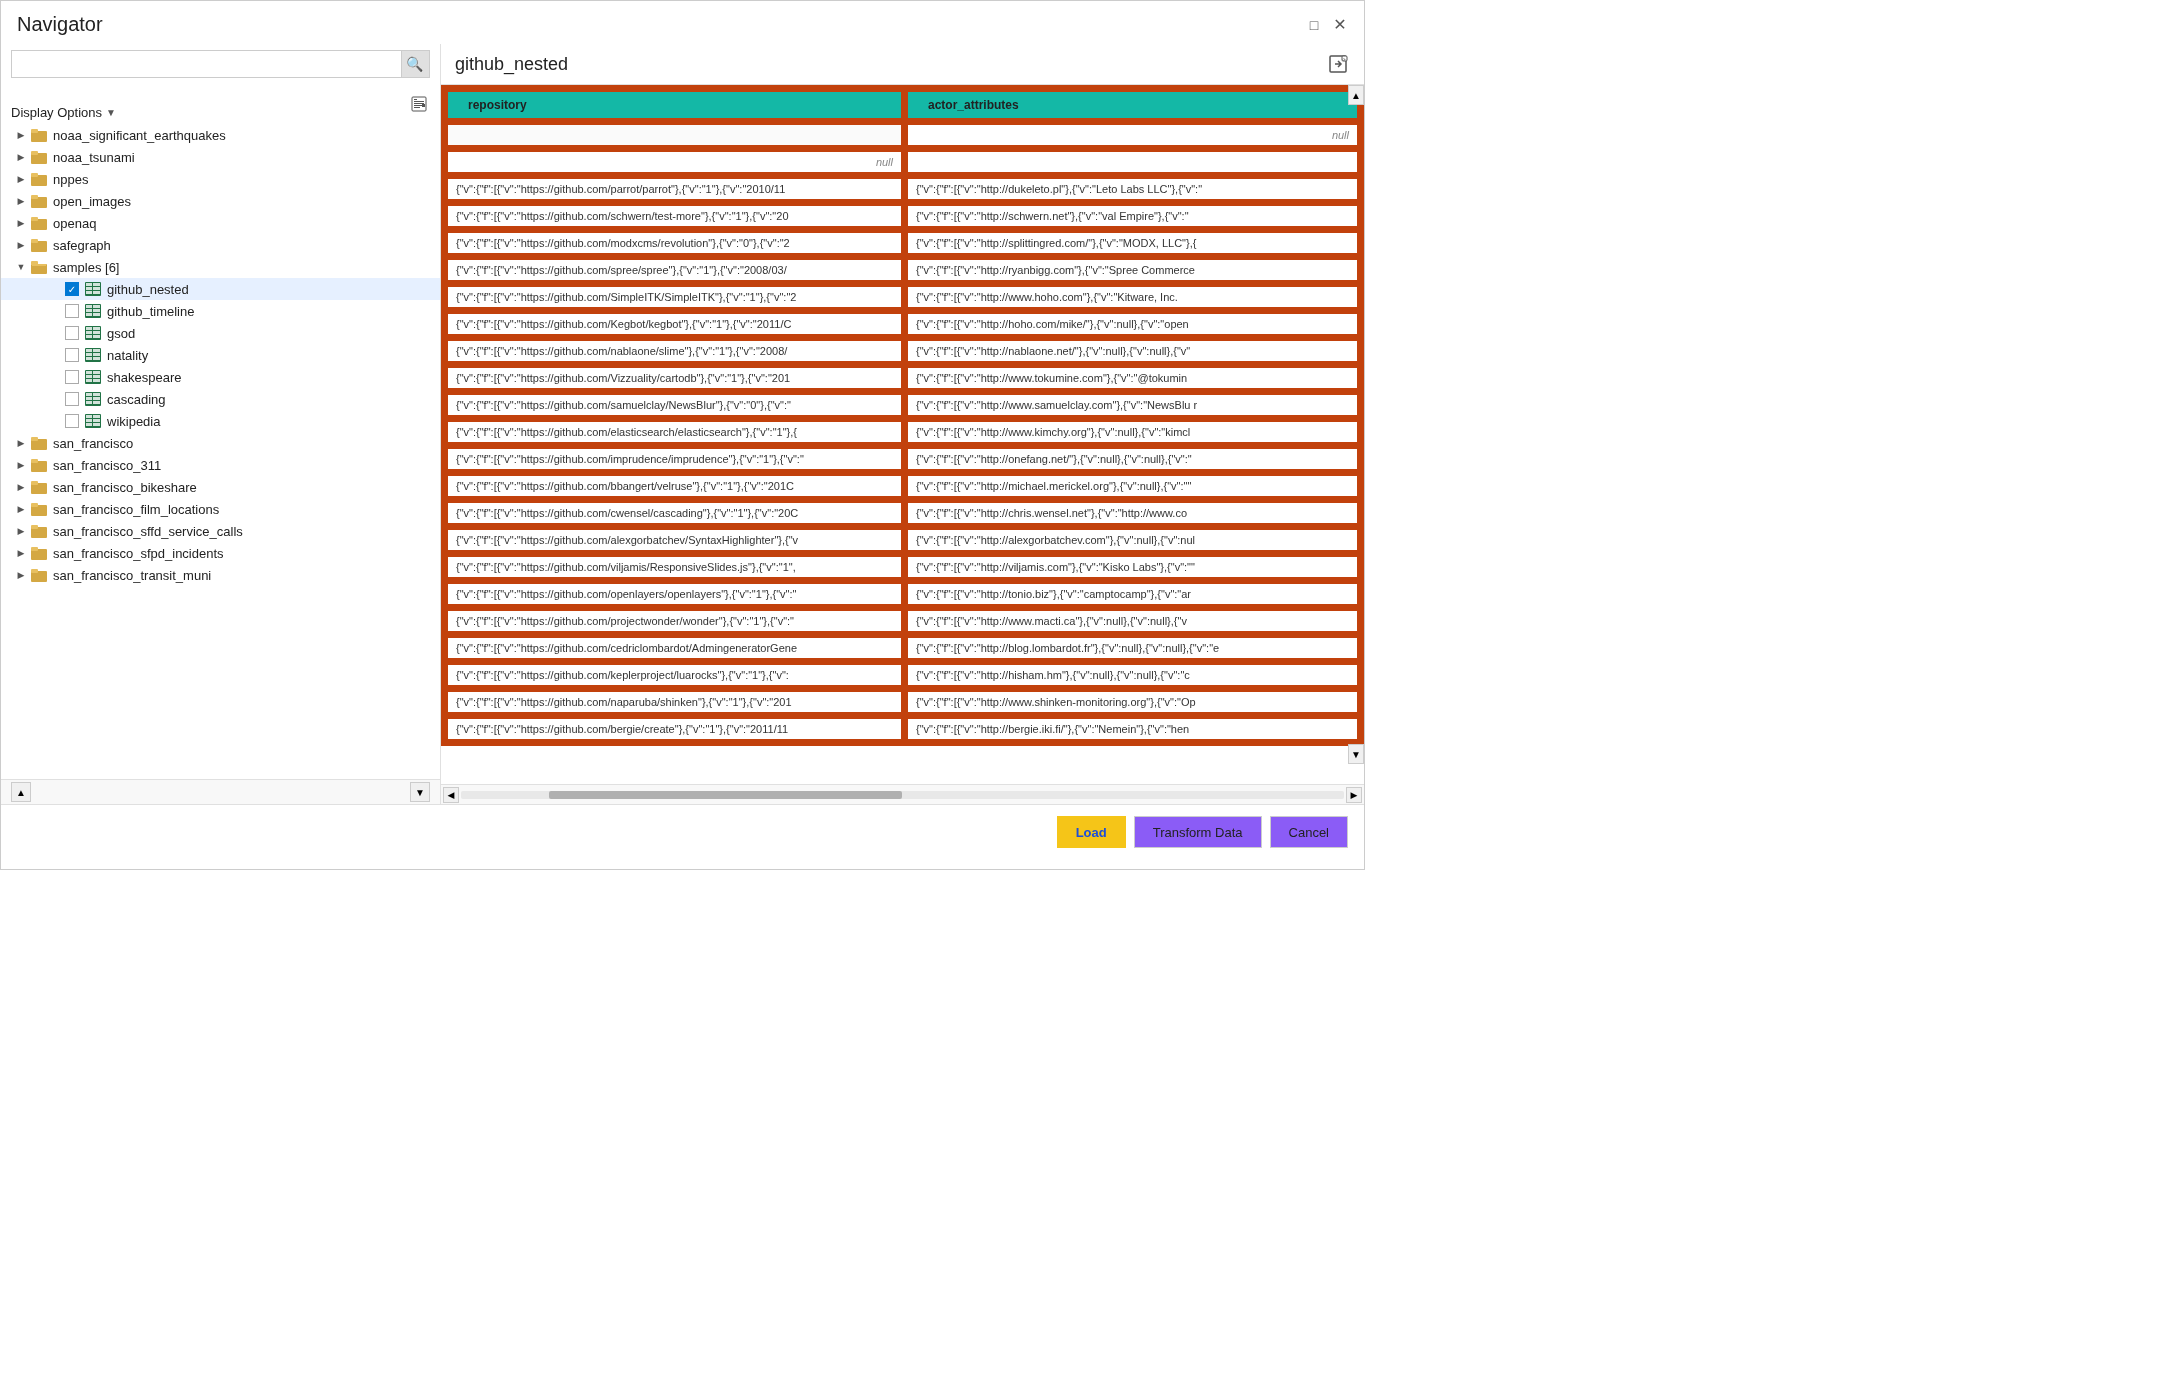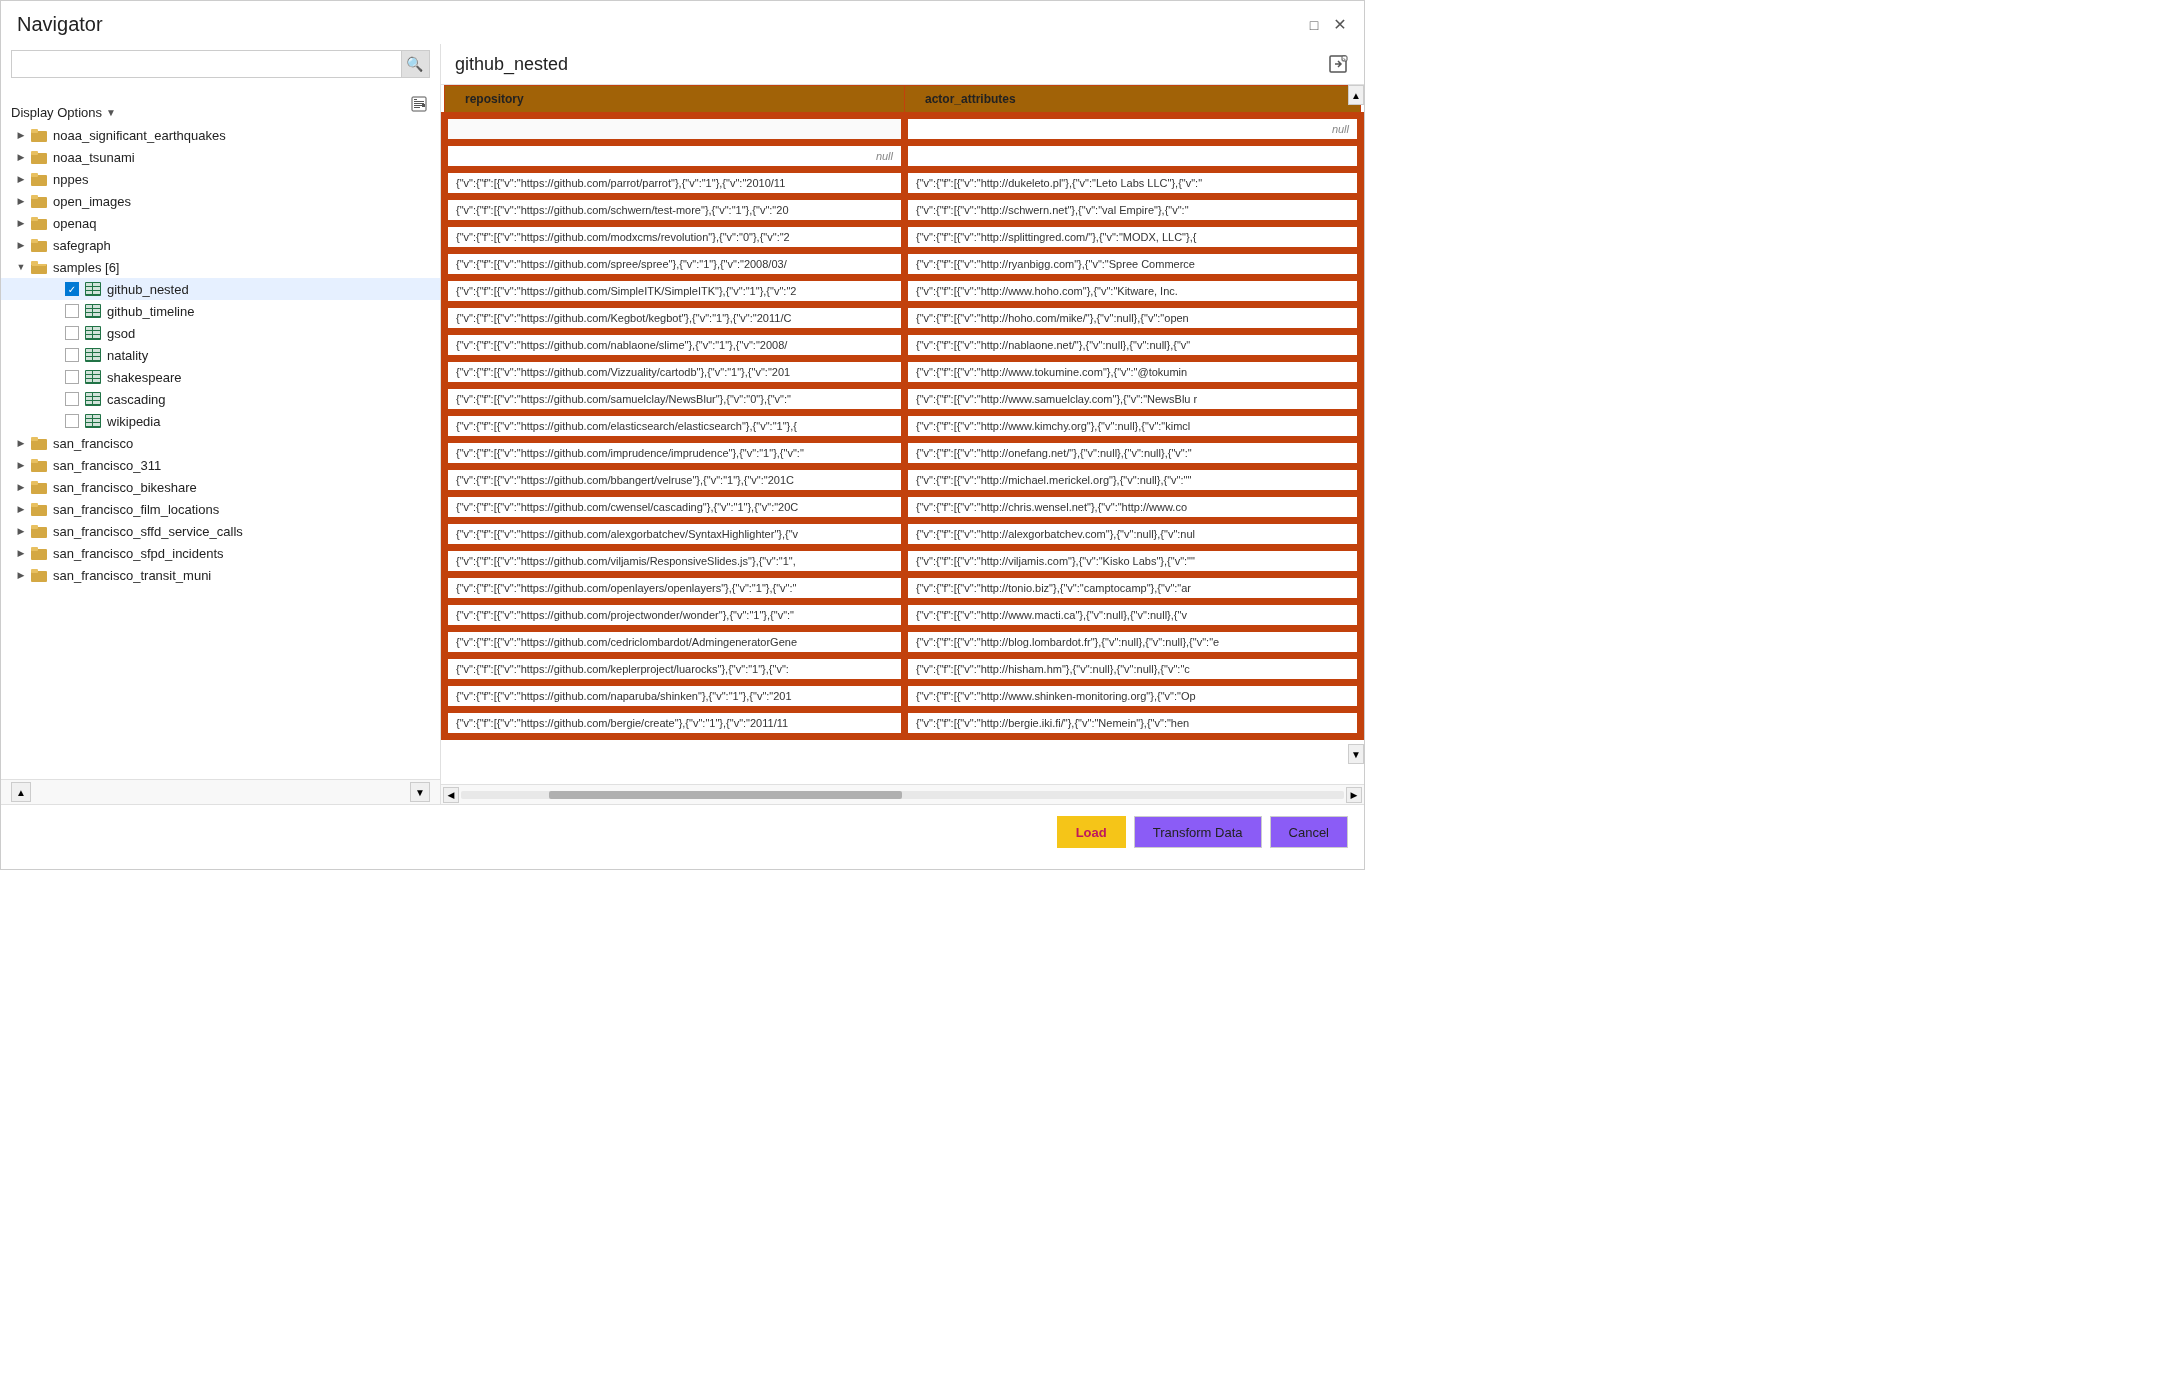--- a/index.html
+++ b/index.html
@@ -231,22 +231,22 @@
       overflow: auto;
       position: relative;
     }
 
     .data-table {
       width: 100%;
       border-collapse: collapse;
       font-size: 12px;
     }
     .data-table th {
-      background: #a16207;
-      border: 1px solid #c2410c;
+      background: #14b8a6;
+      border: 7px solid #c2410c;
       padding: 6px 20px;
       text-align: left;
       font-weight: 600;
       color: #222;
       position: sticky;
       top: 0;
       z-index: 1;
       white-space: nowrap;
     }
     .data-table td {
@@ -336,21 +336,21 @@
       padding: 0 18px;
       font-size: 13px;
       border: 1px solid #ccc;
       background: #8b5cf6;
       cursor: pointer;
       color: #222;
     }
     .btn-primary {
       background: #f5c518;
       border-color: #f5c518;
-      color: #be185d;
+      color: #1d4ed8;
       font-weight: 600;
     }
   </style>
 </head>
 <body>
 
 <div class="title-bar">
   <h1>Navigator</h1>
   <div class="window-controls">
     <span style="font-size:14px;">□</span>

